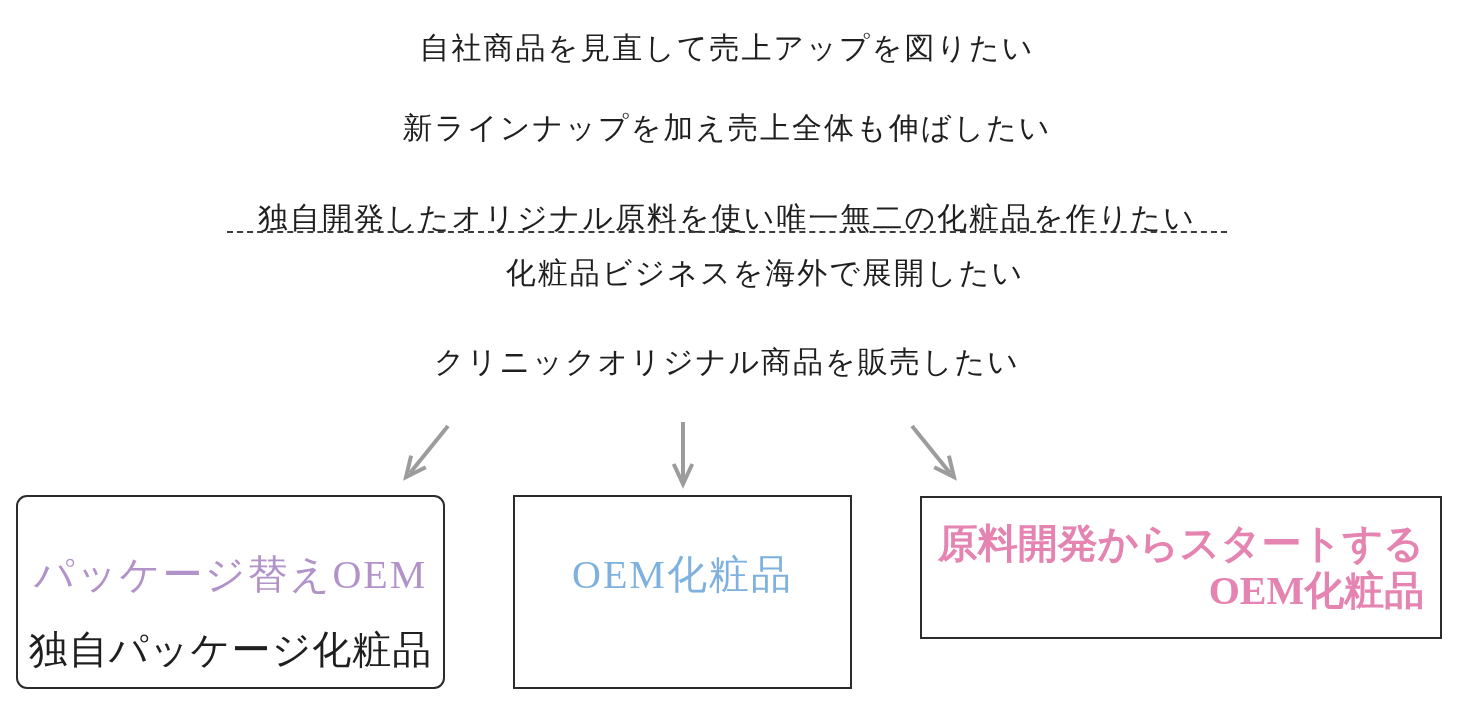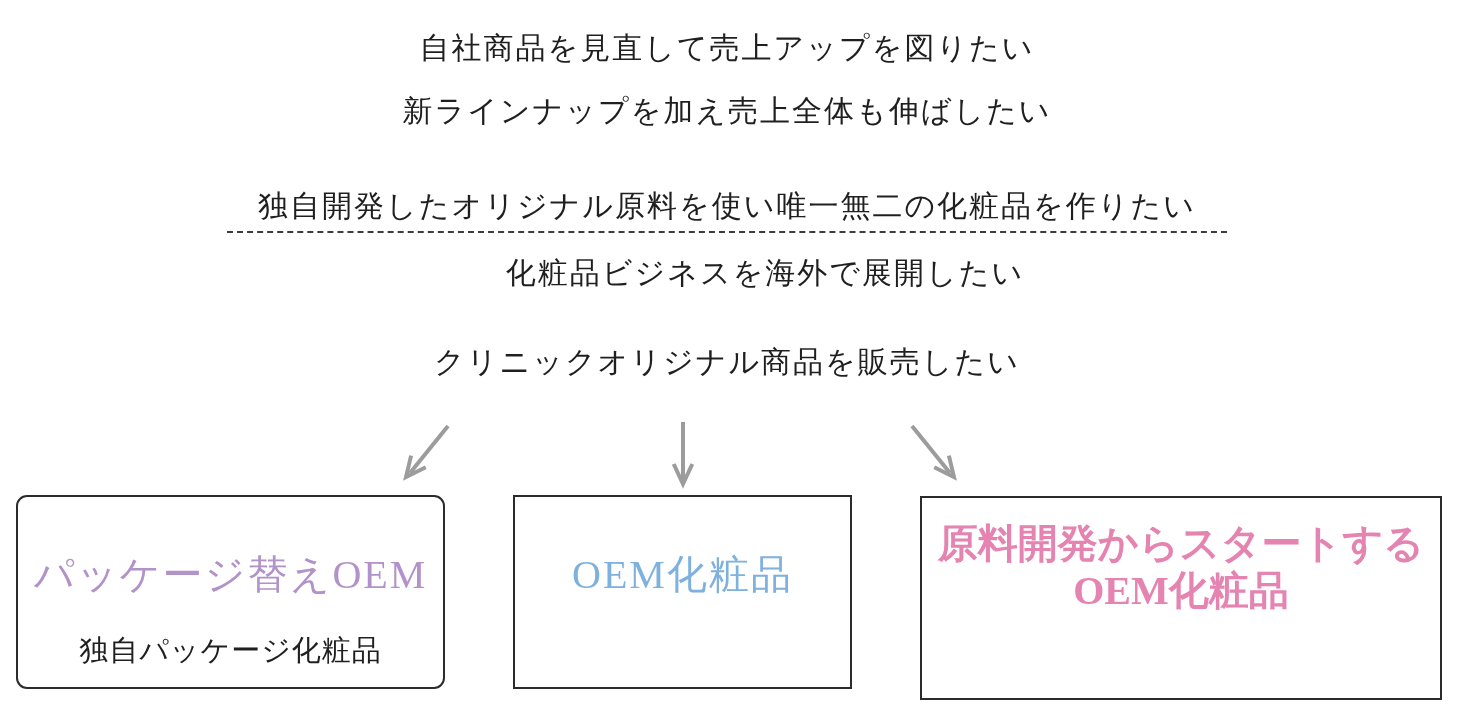--- a/index.html
+++ b/index.html
@@ -29,22 +29,22 @@
     left: 0;
     width: 100%;
     text-align: center;
     font-size: 30px;
     line-height: 44px;
     letter-spacing: 2px;
     color: var(--text, #1f1f1f);
     white-space: nowrap;
   }
   .needs-line.l1 { top: 26px;  }
-  .needs-line.l2 { top: 89px; }
-  .needs-line.l3 { top: 184px; }
+  .needs-line.l2 { top: 106px; }
+  .needs-line.l3 { top: 196px; }
   .needs-line.l4 { top: 251px; margin-left: 38px; }
   .needs-line.l5 { top: 340px; }
 
   .dotted-divider {
     position: absolute;
     left: 227px;
     top: 231px;
     width: 1000px;
     height: 0;
     border-top: 2px dashed #3c3c3c;
@@ -75,39 +75,39 @@
     box-sizing: border-box;
     border: 2px solid var(--box-border, #2b2b2b);
     background: #ffffff;
     display: flex;
     flex-direction: column;
     align-items: center;
     text-align: center;
   }
   .box-1 { left: 16px;  width: 429px; border-radius: 11px; }
   .box-2 { left: 513px; width: 339px; }
-  .box-3 { left: 920px; top: 496px; width: 522px; height: 204px; }
+  .box-3 { left: 920px; top: 496px; width: 522px; height: 143px; text-align: right; }
 
   .option-title {
     font-size: 40px;
     line-height: 48px;
     letter-spacing: 2px;
     white-space: nowrap;
   }
   .box-1 .option-title { margin-top: 54px; color: var(--purple-title, #b293c9); }
   .box-2 .option-title { margin-top: 54px; color: var(--blue-title, #7eb1dd); }
   .box-3 .option-title {
     margin-top: 22px;
     color: var(--pink-title, #e583b1);
     font-weight: bold;
     line-height: 47px;
     letter-spacing: 0;
   }
   .option-subtitle {
-    font-size: 29px;
+    font-size: 39px;
     line-height: 36px;
     letter-spacing: 1px;
     color: var(--text, #1f1f1f);
     white-space: nowrap;
   }
   .box-1 .option-subtitle, .box-2 .option-subtitle { margin-top: 33px; }
   .box-3 .option-subtitle { margin-top: 15px; letter-spacing: 0; }
 </style>
 </head>
 <body>

